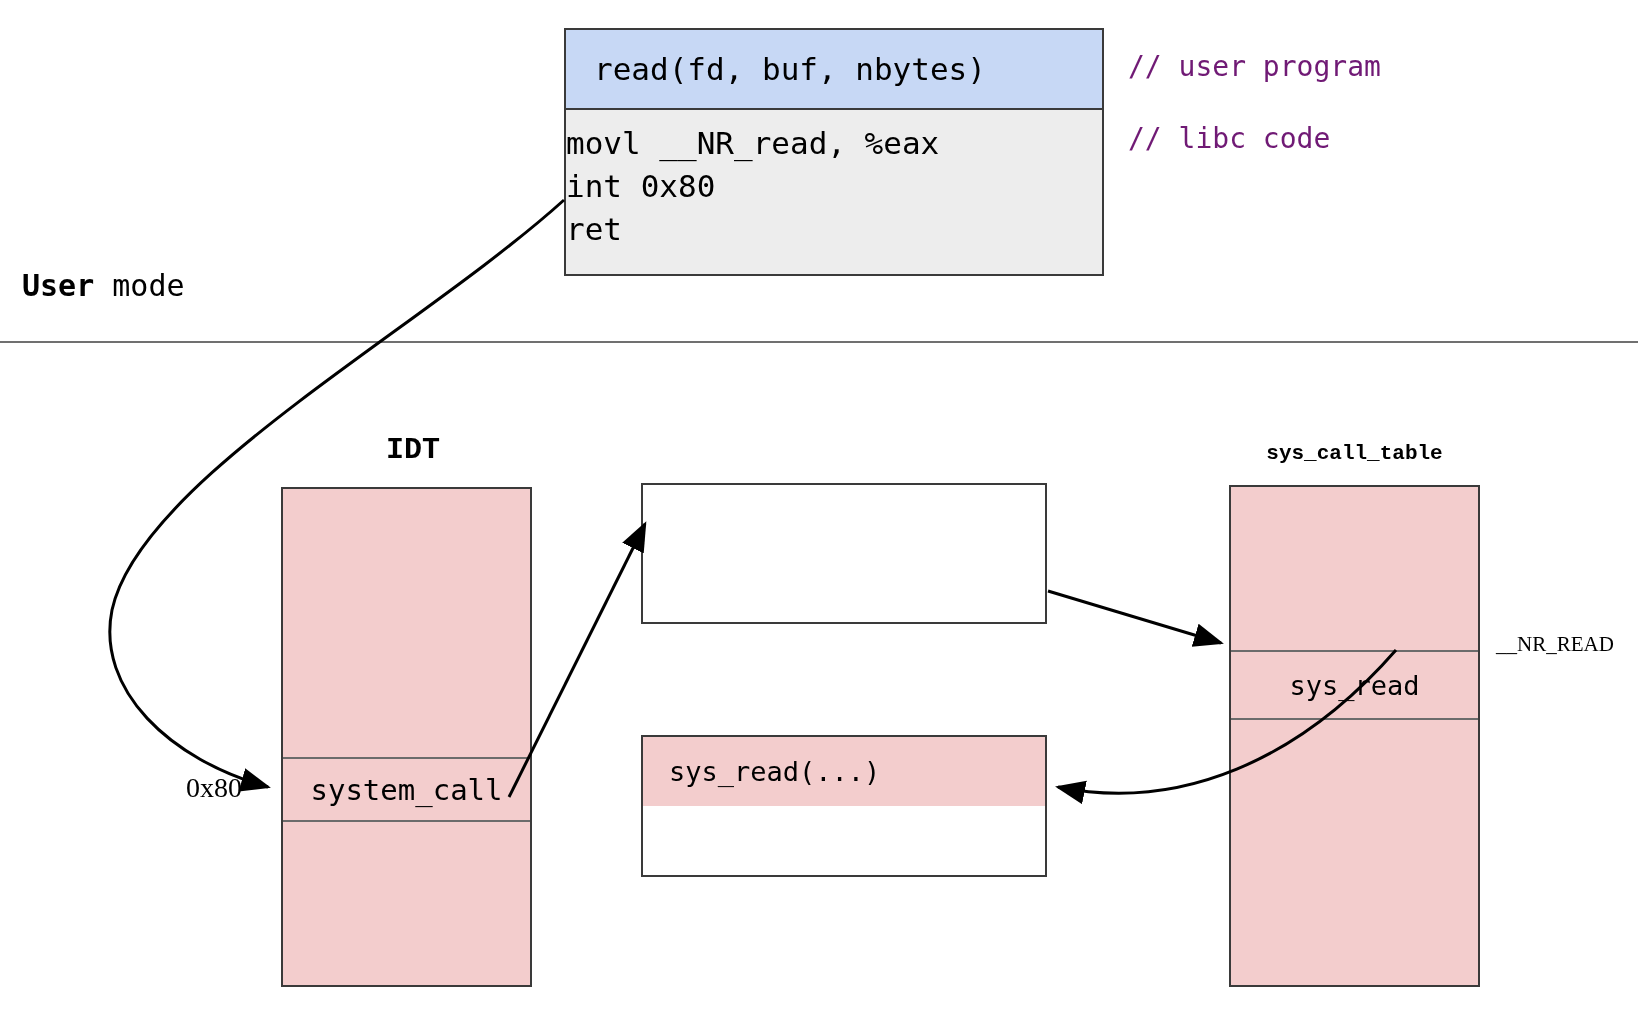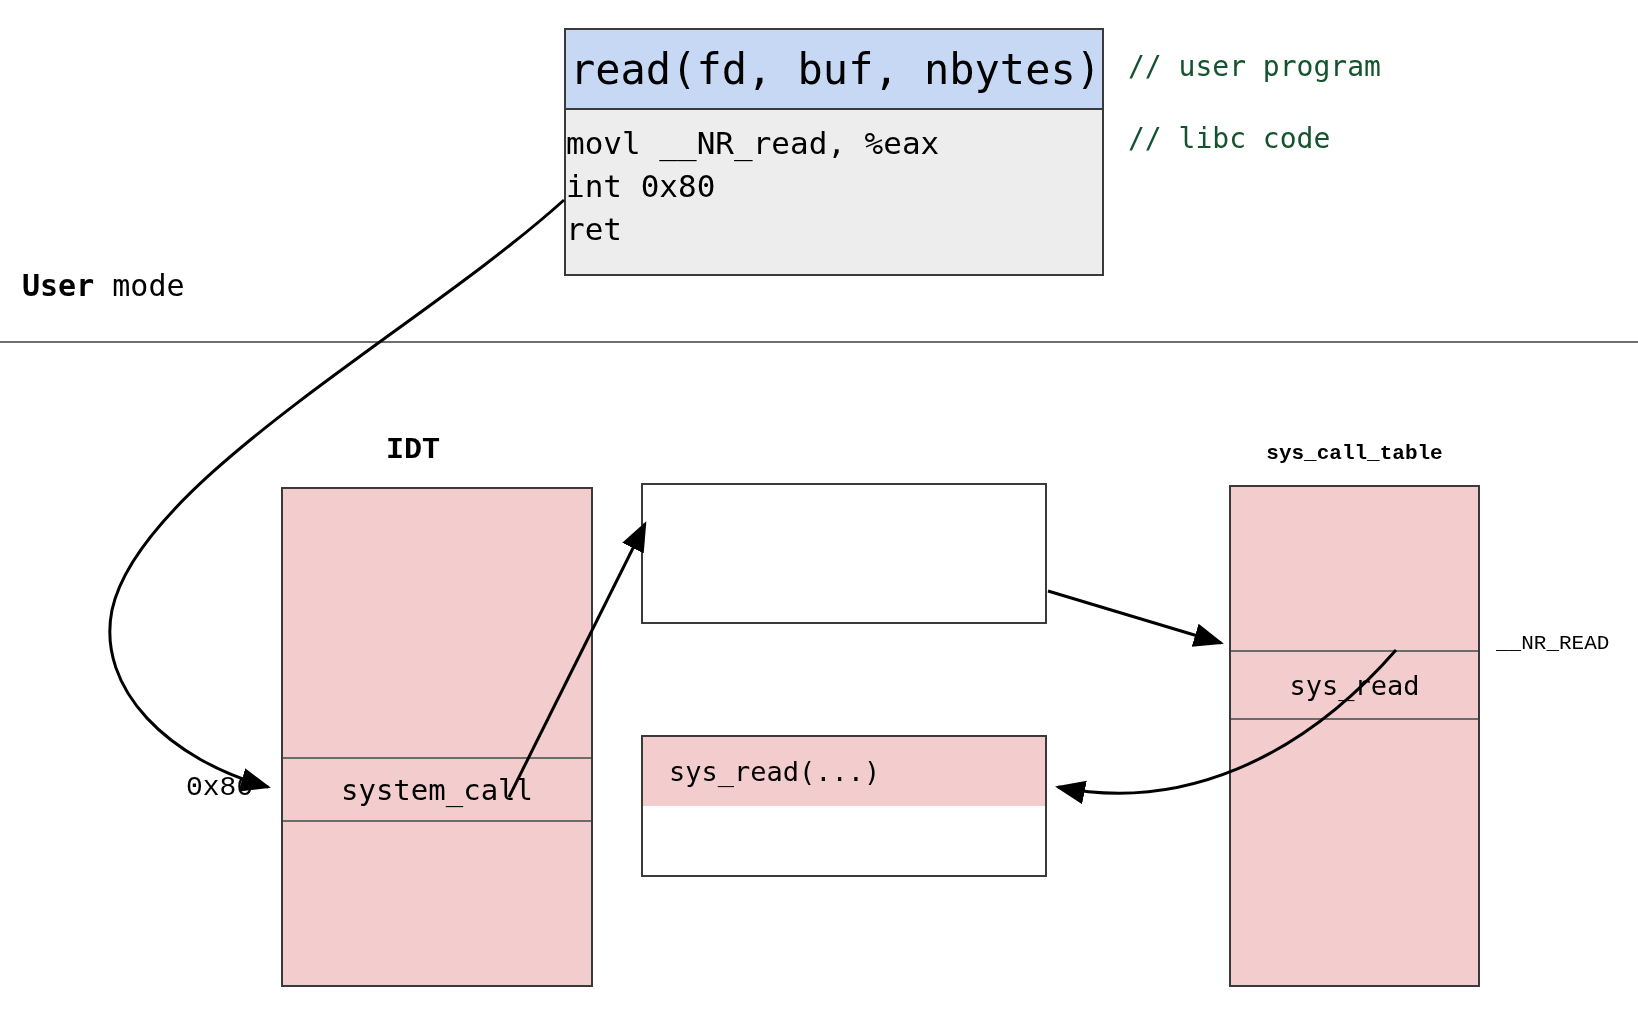--- a/index.html
+++ b/index.html
@@ -36,35 +36,35 @@
   .row-sep-thin { border-top: 2px solid #6b6b6b; }
 
   .fill-blue  { background: #c7d8f5; }
   .fill-gray  { background: #ededed; }
   .fill-pink  { background: #f3cdcd; }
 
   
   #user-stack { left: 564px; top: 28px; width: 540px; height: 248px; }
   #user-call-row {
     height: 78px; width: 100%;
-    font-size: 42px; padding-left: 4px; letter-spacing: 0px;
+    font-size: 31px; padding-left: 28px; letter-spacing: 0px;
   }
   #libc-row {
     height: 166px; width: 100%;
     font-size: 31px; 
     align-items: flex-start; padding-top: 12px;
     line-height: 43px;
   }
 
   
   .comment {
     position: absolute;
     font-family: "DejaVu Sans Mono", monospace;
     font-size: 28px;
-    color: #14532d;
+    color: #701a75;
     white-space: pre;
   }
   #comment-user { left: 1128px; top: 50px; }
   #comment-libc { left: 1128px; top: 122px; }
 
   
   .mode-label {
     position: absolute;
     font-family: "DejaVu Sans Mono", monospace;
     font-size: 30px;
@@ -84,21 +84,21 @@
     position: absolute;
     font-family: Liberation Mono, monospace;
     font-weight: bold;
     white-space: pre;
     text-align: center;
   }
   #idt-caption  { left: 281px; top: 433px; width: 264px; font-size: 30px; }
   #sct-caption  { left: 1229px; top: 442px; width: 251px; font-size: 21px; }
 
   
-  #idt-table { left: 281px; top: 487px; width: 312px; height: 500px; }
+  #idt-table { left: 281px; top: 487px; width: 251px; height: 500px; }
   #idt-table .row { width: 100%; justify-content: center; font-size: 29px; }
   .idt-r0 { height: 268px; }
   .idt-r1 { height: 63px; }
   .idt-r2 { height: 165px; }
 
   
   #syscall-box { left: 641px; top: 483px; width: 406px; height: 141px; }
   #syscall-box .row { width: 100%; font-size: 27px; padding-left: 18px; }
   .sc-r0 { height: 64px; }
   .sc-r1 { height: 73px; }
@@ -112,21 +112,21 @@
   
   #sct-table { left: 1229px; top: 485px; width: 251px; height: 502px; }
   #sct-table .row { width: 100%; justify-content: center; font-size: 27px; }
   .sct-r0 { height: 163px; }
   .sct-r1 { height: 68px; }
   .sct-r2 { height: 267px; }
 
   
   .edge-label {
     position: absolute;
-    font-family: Liberation Mono, monospace;
+    font-family: Liberation Serif, serif;
     white-space: pre;
   }
   #label-0x80    { left: 170px; top: 772px; font-size: 28px; margin-left: 16px; }
   #label-nr-read { left: 1496px; top: 632px; font-size: 21px; }
 
   
   #arrows {
     position: absolute;
     left: 0; top: 0;
     width: 1638px; height: 1010px;

